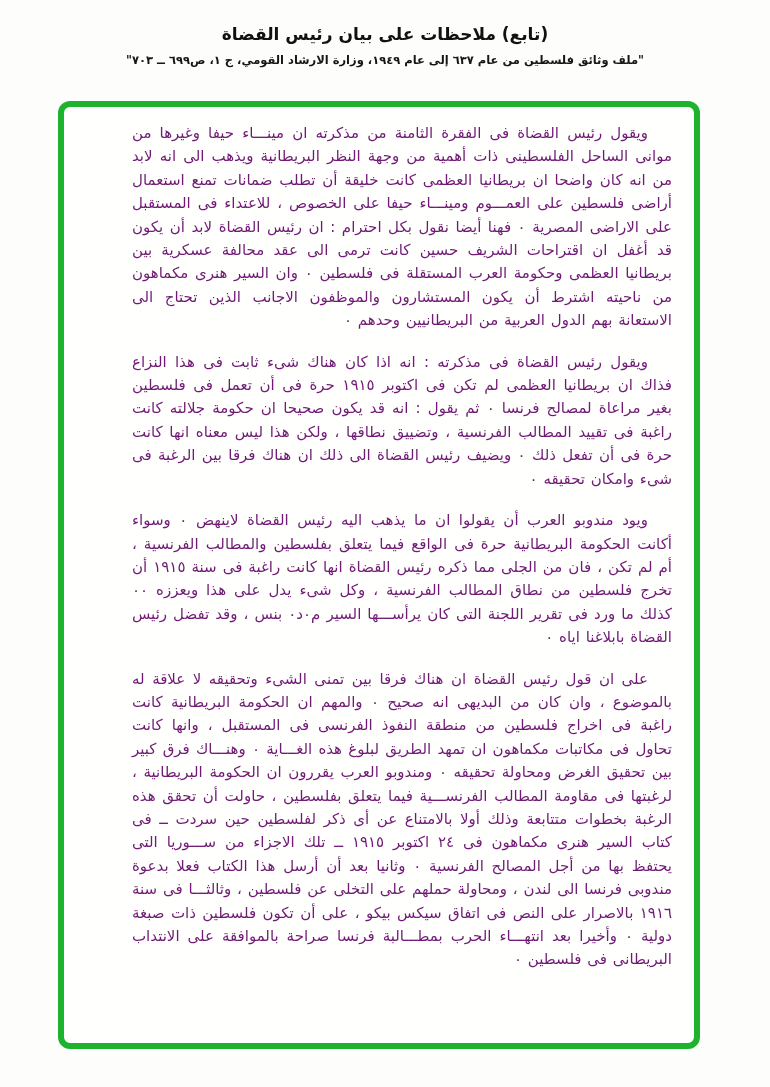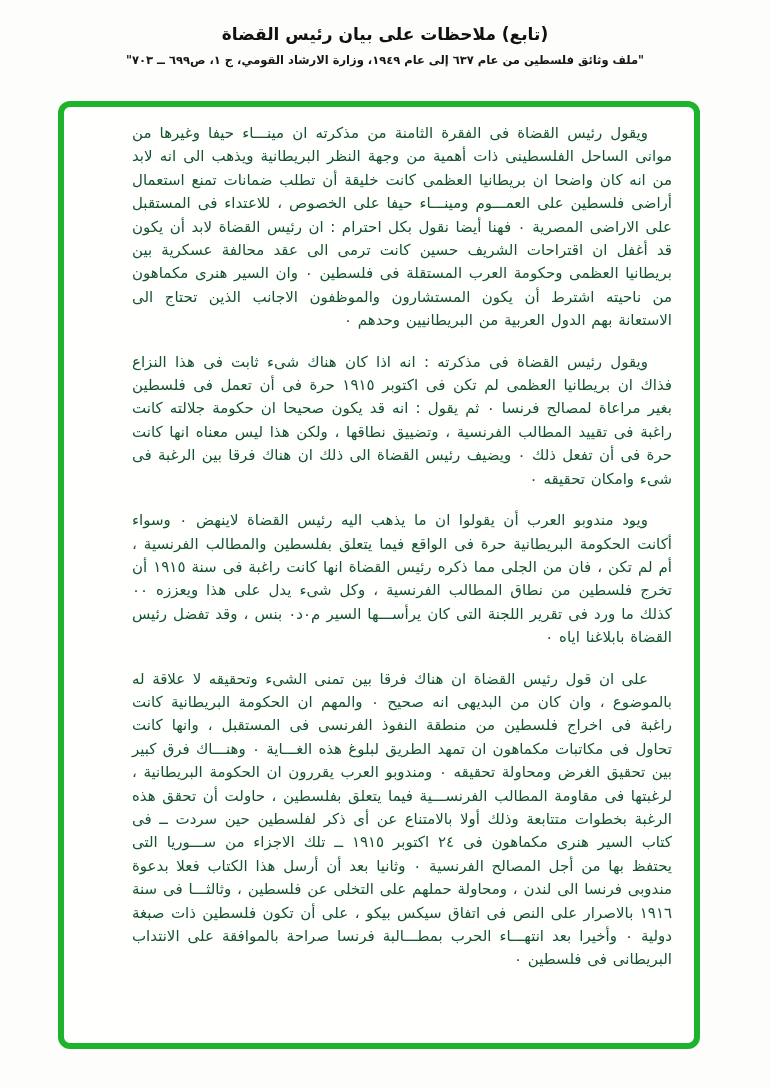--- a/index.html
+++ b/index.html
@@ -42,21 +42,21 @@
     border: 6px solid #1db32d;
     border-radius: 12px;
     background: #fffffe;
   }
   .content {
     direction: rtl;
     text-align: justify;
     padding: 15px 22px 0 68px;
     font-size: 15px;
     line-height: 23.4px;
-    color: #14532d;
+    color: #701a75;
   }
   .content p {
     margin: 0 0 18px 0;
     text-indent: 24px;
     word-spacing: 1px;
   }
 </style>
 </head>
 <body>
 

